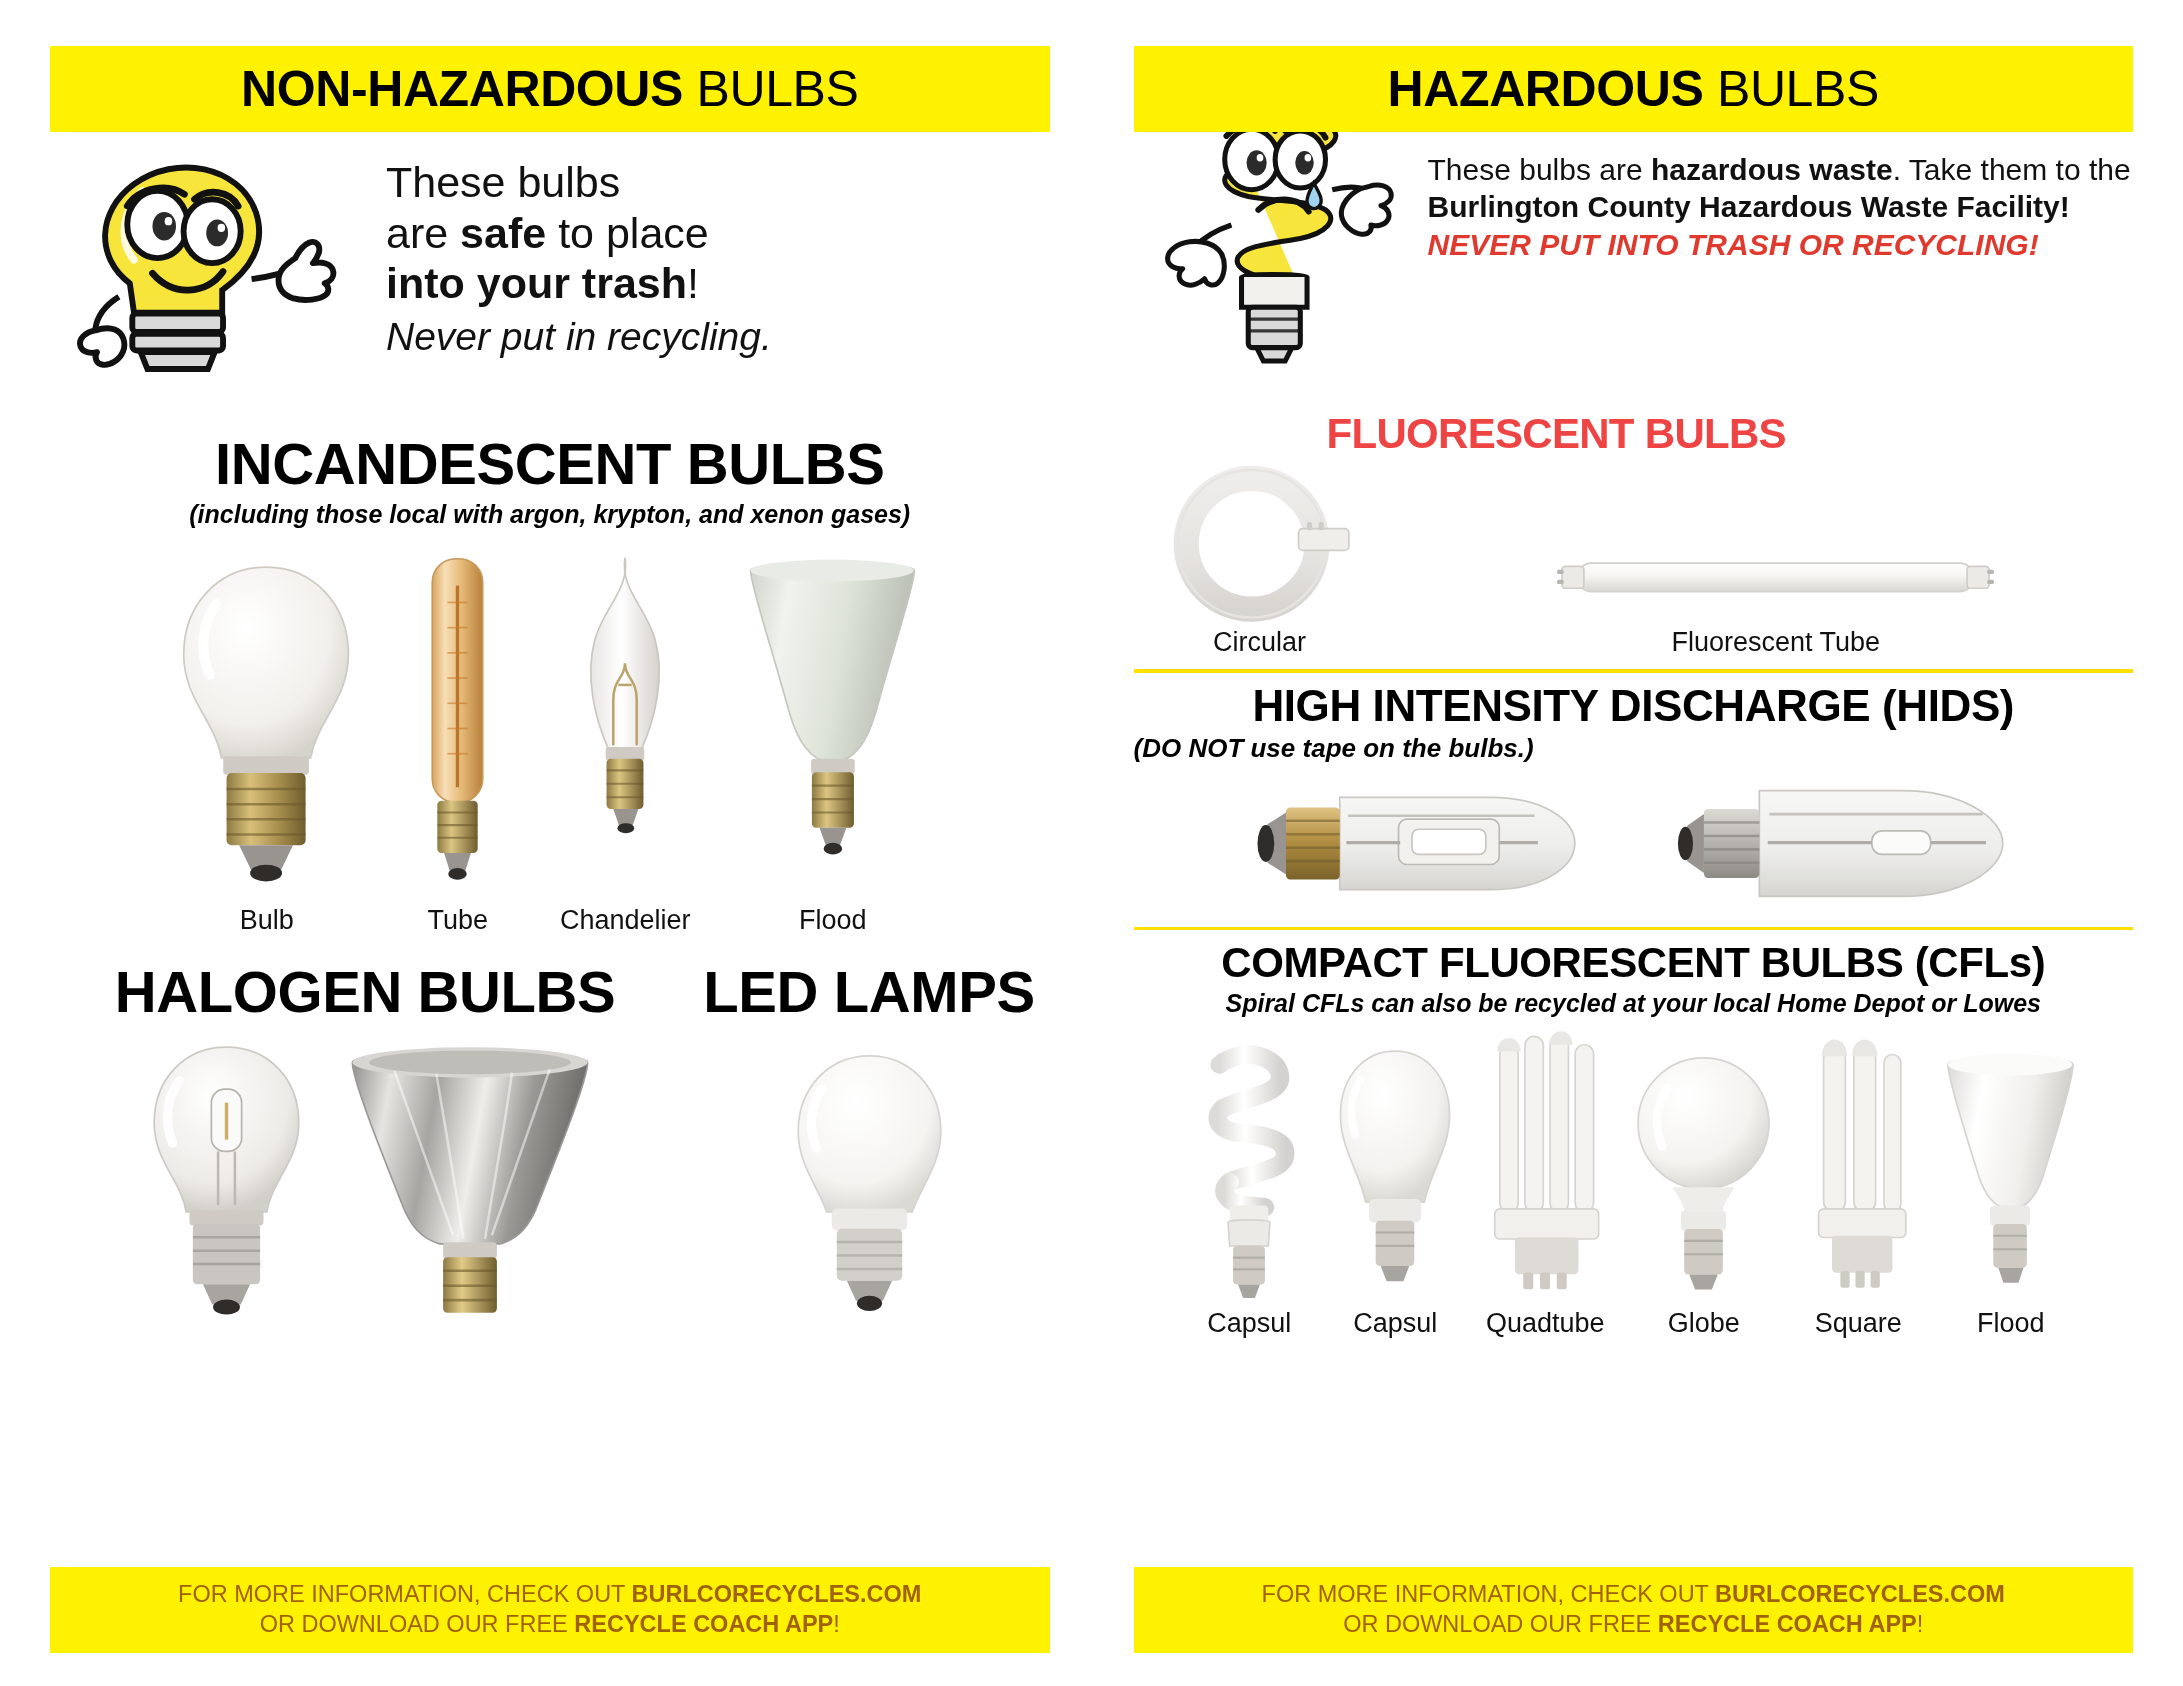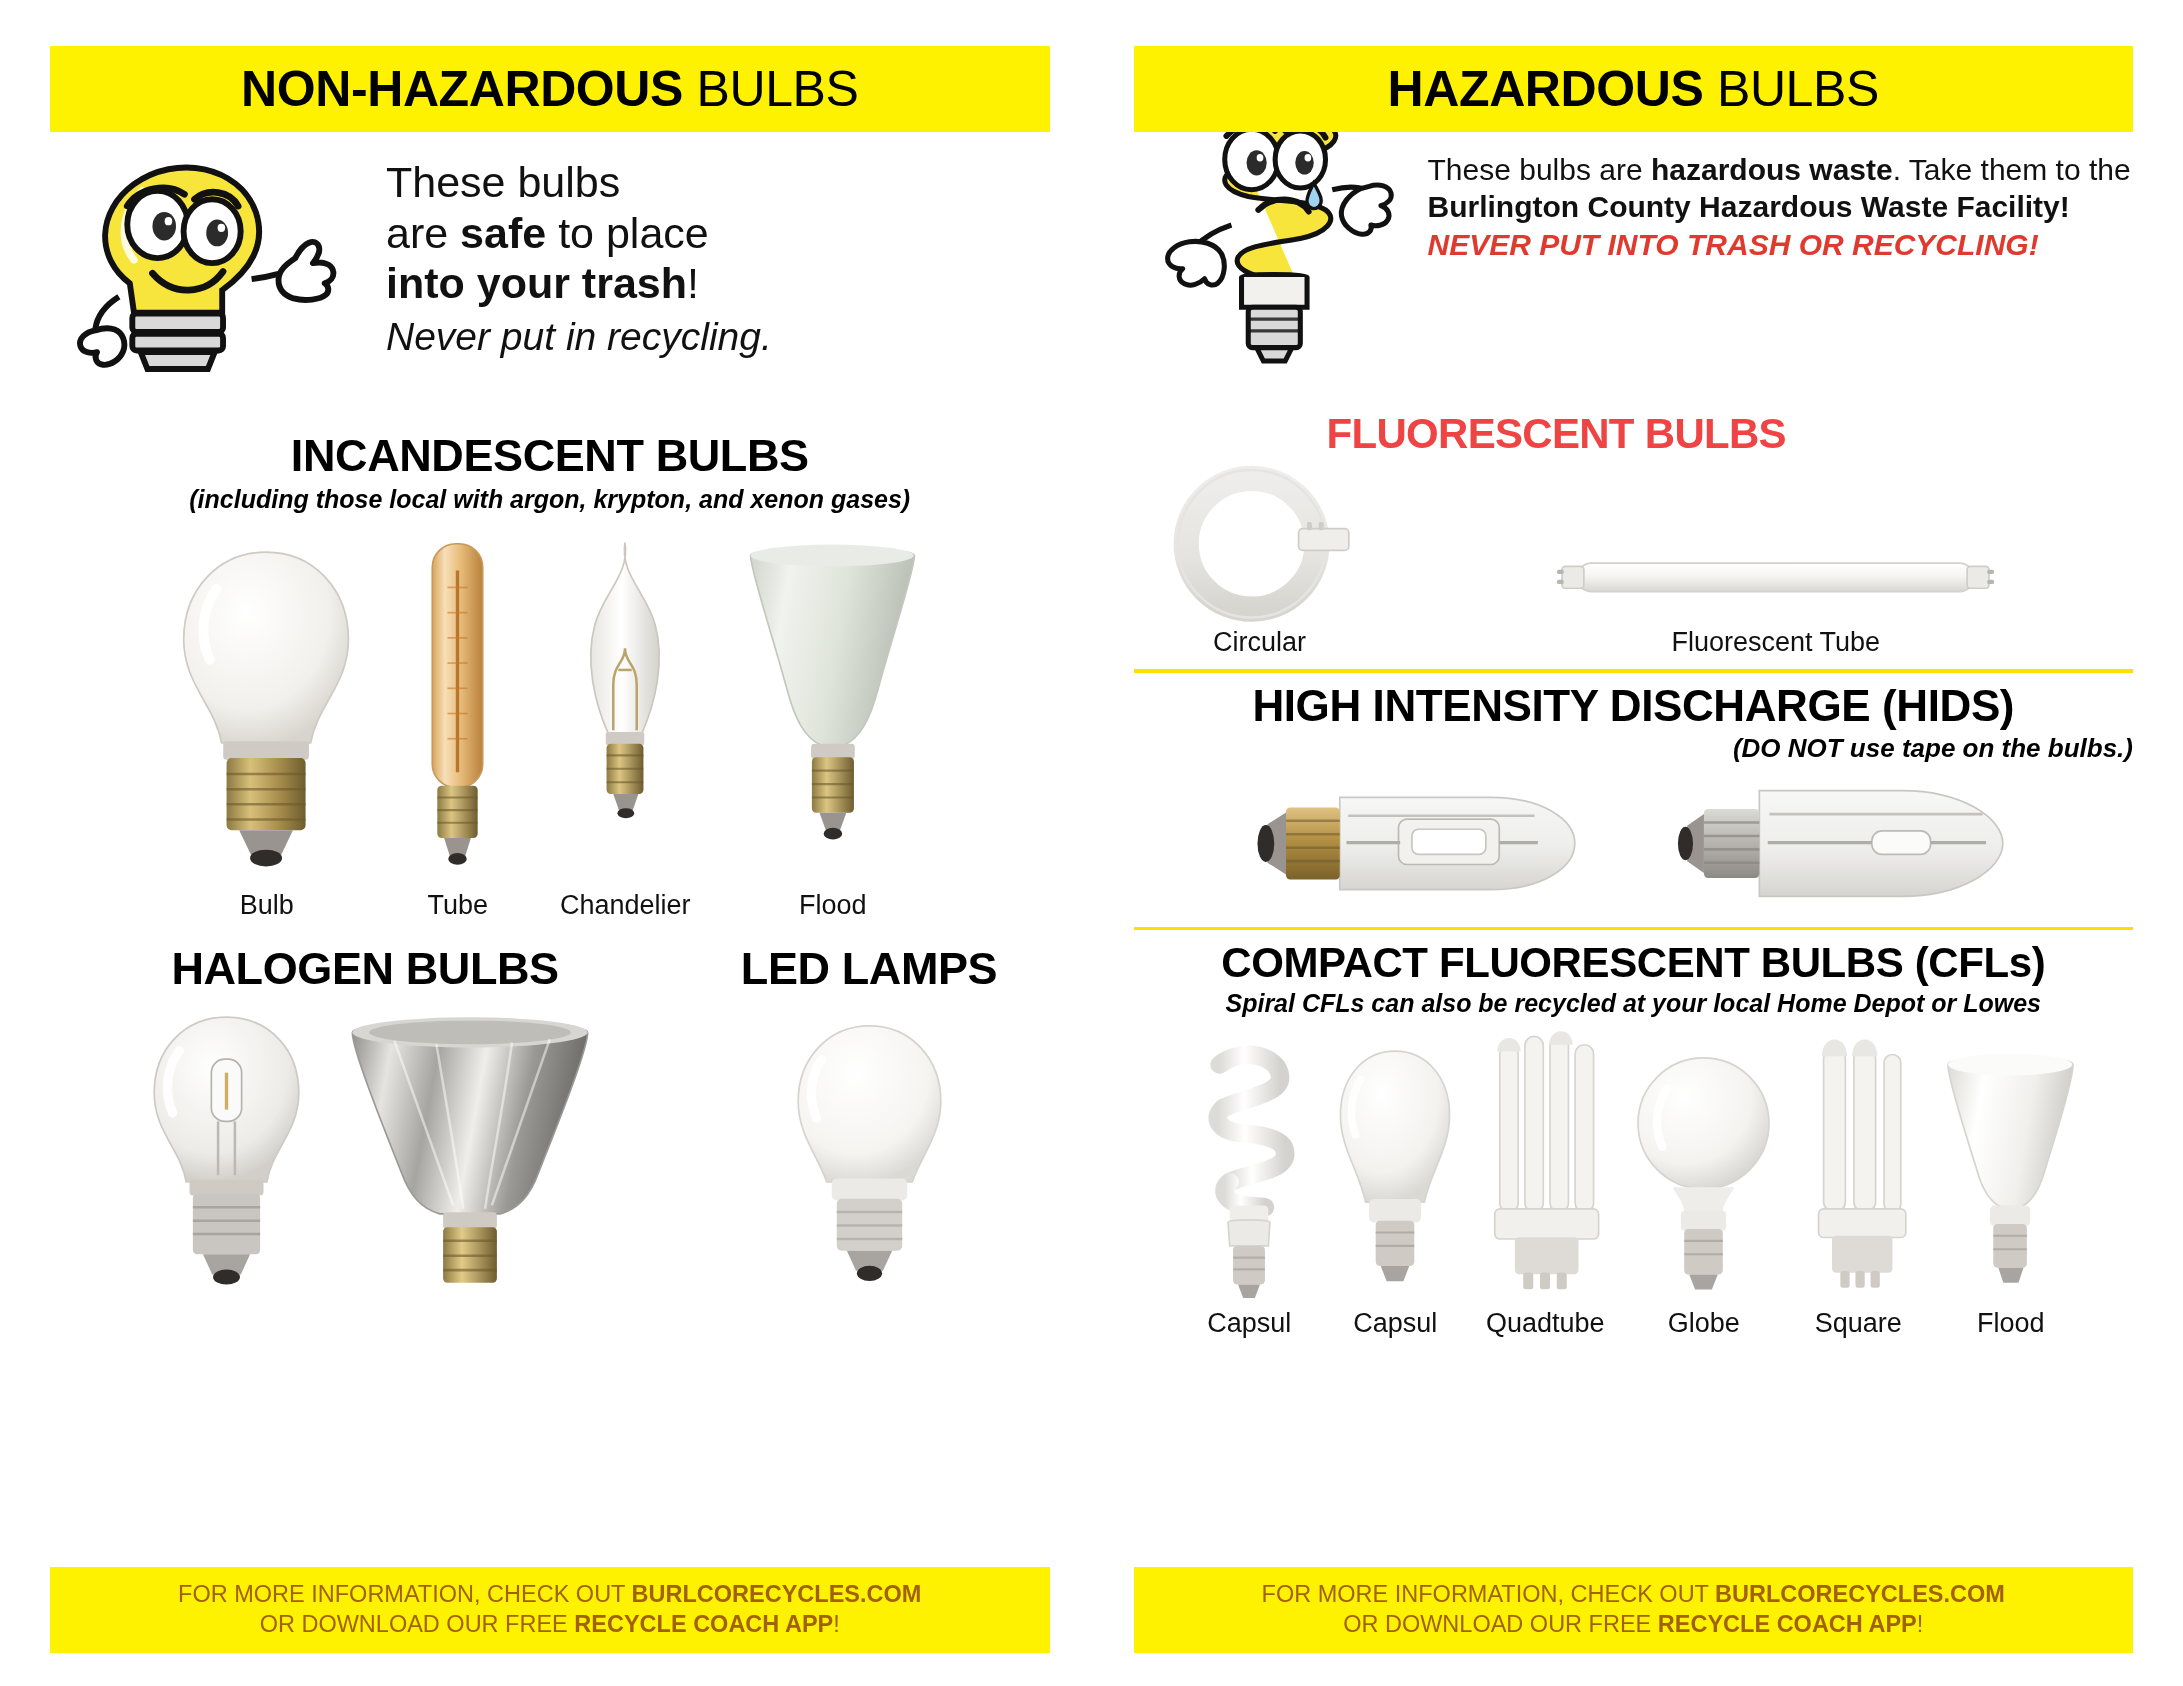--- a/index.html
+++ b/index.html
@@ -86,35 +86,35 @@
   .intro-r-text .warn {
     color: #E03A2F;
     font-weight: 800;
     font-style: italic;
   }
 
   
   .sec-title {
     text-align: center;
     font-weight: 800;
-    font-size: 45px;
+    font-size: 58px;
     color: #000;
     letter-spacing: -0.4px;
     white-space: nowrap;
   }
   .sec-sub {
     text-align: center;
     font-style: italic;
     font-weight: 700;
     font-size: 25px;
     color: #000;
     margin-top: 3.4px;
   }
   .sec-sub-r {
-    text-align: right;
+    text-align: left;
     font-style: italic;
     font-weight: 700;
     font-size: 26px;
     color: #000;
     margin-top: 1.7px;
   }
   .sec-title-left {
     text-align: left;
     font-weight: 800;
     font-size: 42px;

